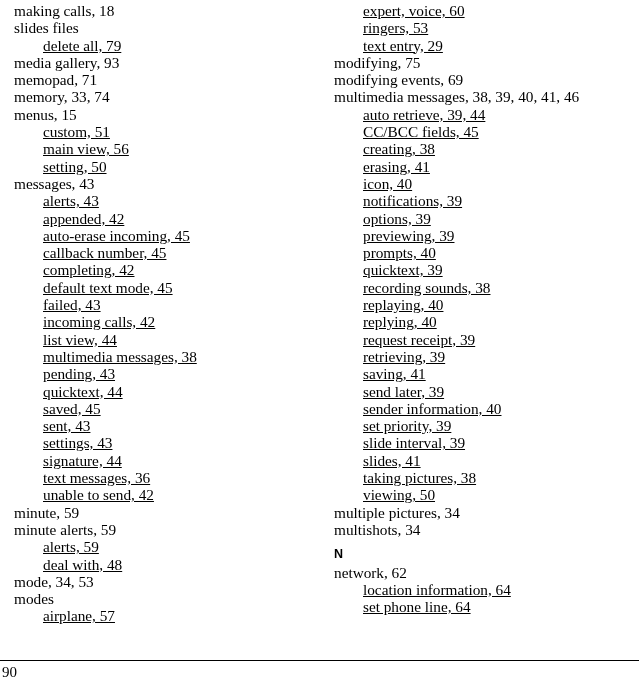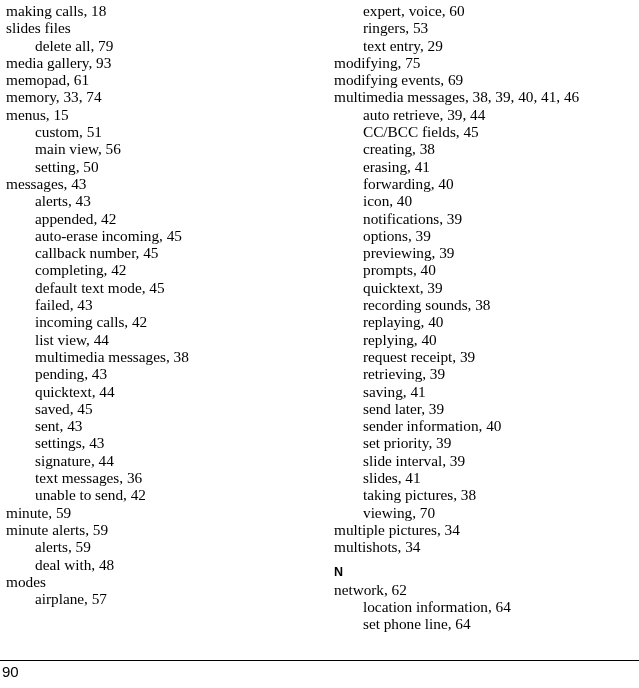--- a/index.html
+++ b/index.html
@@ -35,32 +35,32 @@
     flex-direction: row;
     align-items: flex-start;
   }
 
   .column {
     width: 319px;
     padding-top: 2px;
     box-sizing: border-box;
   }
 
-  .column-left  { padding-left: 6px; }
+  .column-left  { padding-left: 14px; }
   .column-right { padding-left: 15px; }
 
   .entry {
     font-size: 15.3px;
     line-height: 17.3px;
     white-space: nowrap;
     letter-spacing: -0.02px;
   }
 
   .entry.level-0 { padding-left: 0px; }
-  .entry.level-1 { padding-left: 29px; }
+  .entry.level-1 { padding-left: 29px; text-decoration: underline; }
 
   .section-head {
     font-family: "Liberation Sans", "DejaVu Sans", sans-serif;
     font-weight: bold;
     font-size: 12.5px;
     line-height: 17.3px;
     margin-top: 8px;
     white-space: nowrap;
   }
 
@@ -78,38 +78,38 @@
     top: 0;
     width: 639px;
     height: 0;
     border-top: 1.6px solid #000000;
   }
 
   .footer-page-number {
     position: absolute;
     left: 2px;
     top: 3px;
-    font-family: Liberation Sans, sans-serif;
+    font-family: Liberation Serif, serif;
     font-size: 15px;
     line-height: 18px;
     color: #000000;
   }
 </style>
 </head>
 <body>
 
 <div class="page">
 
   <div class="columns">
     <div class="column column-left">
         <div class="entry level-0">making calls, 18</div>
         <div class="entry level-0">slides files</div>
         <div class="entry level-1">delete all, 79</div>
         <div class="entry level-0">media gallery, 93</div>
-        <div class="entry level-0">memopad, 61</div>
+        <div class="entry level-0">memopad, 71</div>
         <div class="entry level-0">memory, 33, 74</div>
         <div class="entry level-0">menus, 15</div>
         <div class="entry level-1">custom, 51</div>
         <div class="entry level-1">main view, 56</div>
         <div class="entry level-1">setting, 50</div>
         <div class="entry level-0">messages, 43</div>
         <div class="entry level-1">alerts, 43</div>
         <div class="entry level-1">appended, 42</div>
         <div class="entry level-1">auto-erase incoming, 45</div>
         <div class="entry level-1">callback number, 45</div>
@@ -124,54 +124,54 @@
         <div class="entry level-1">saved, 45</div>
         <div class="entry level-1">sent, 43</div>
         <div class="entry level-1">settings, 43</div>
         <div class="entry level-1">signature, 44</div>
         <div class="entry level-1">text messages, 36</div>
         <div class="entry level-1">unable to send, 42</div>
         <div class="entry level-0">minute, 59</div>
         <div class="entry level-0">minute alerts, 59</div>
         <div class="entry level-1">alerts, 59</div>
         <div class="entry level-1">deal with, 48</div>
+        <div class="entry level-0">mode, 34, 53</div>
         <div class="entry level-0">modes</div>
         <div class="entry level-1">airplane, 57</div>
       </div>
     <div class="column column-right">
         <div class="entry level-1">expert, voice, 60</div>
         <div class="entry level-1">ringers, 53</div>
         <div class="entry level-1">text entry, 29</div>
         <div class="entry level-0">modifying, 75</div>
         <div class="entry level-0">modifying events, 69</div>
         <div class="entry level-0">multimedia messages, 38, 39, 40, 41, 46</div>
         <div class="entry level-1">auto retrieve, 39, 44</div>
         <div class="entry level-1">CC/BCC fields, 45</div>
         <div class="entry level-1">creating, 38</div>
         <div class="entry level-1">erasing, 41</div>
-        <div class="entry level-1">forwarding, 40</div>
         <div class="entry level-1">icon, 40</div>
         <div class="entry level-1">notifications, 39</div>
         <div class="entry level-1">options, 39</div>
         <div class="entry level-1">previewing, 39</div>
         <div class="entry level-1">prompts, 40</div>
         <div class="entry level-1">quicktext, 39</div>
         <div class="entry level-1">recording sounds, 38</div>
         <div class="entry level-1">replaying, 40</div>
         <div class="entry level-1">replying, 40</div>
         <div class="entry level-1">request receipt, 39</div>
         <div class="entry level-1">retrieving, 39</div>
         <div class="entry level-1">saving, 41</div>
         <div class="entry level-1">send later, 39</div>
         <div class="entry level-1">sender information, 40</div>
         <div class="entry level-1">set priority, 39</div>
         <div class="entry level-1">slide interval, 39</div>
         <div class="entry level-1">slides, 41</div>
         <div class="entry level-1">taking pictures, 38</div>
-        <div class="entry level-1">viewing, 70</div>
+        <div class="entry level-1">viewing, 50</div>
         <div class="entry level-0">multiple pictures, 34</div>
         <div class="entry level-0">multishots, 34</div>
         <div class="section-head">N</div>
         <div class="entry level-0">network, 62</div>
         <div class="entry level-1">location information, 64</div>
         <div class="entry level-1">set phone line, 64</div>
       </div>
   </div>
 
   <div class="footer">

